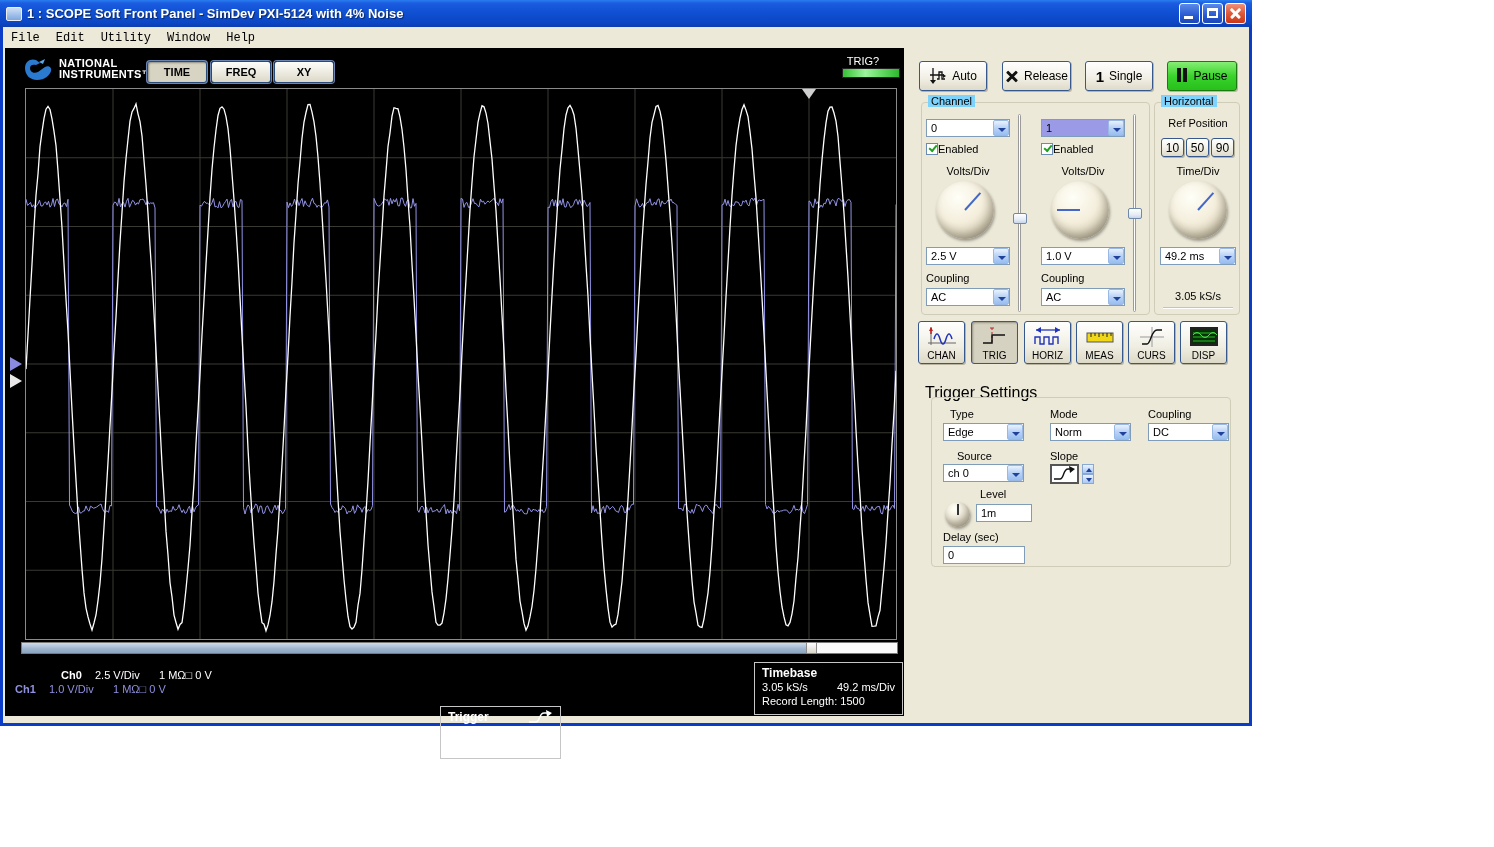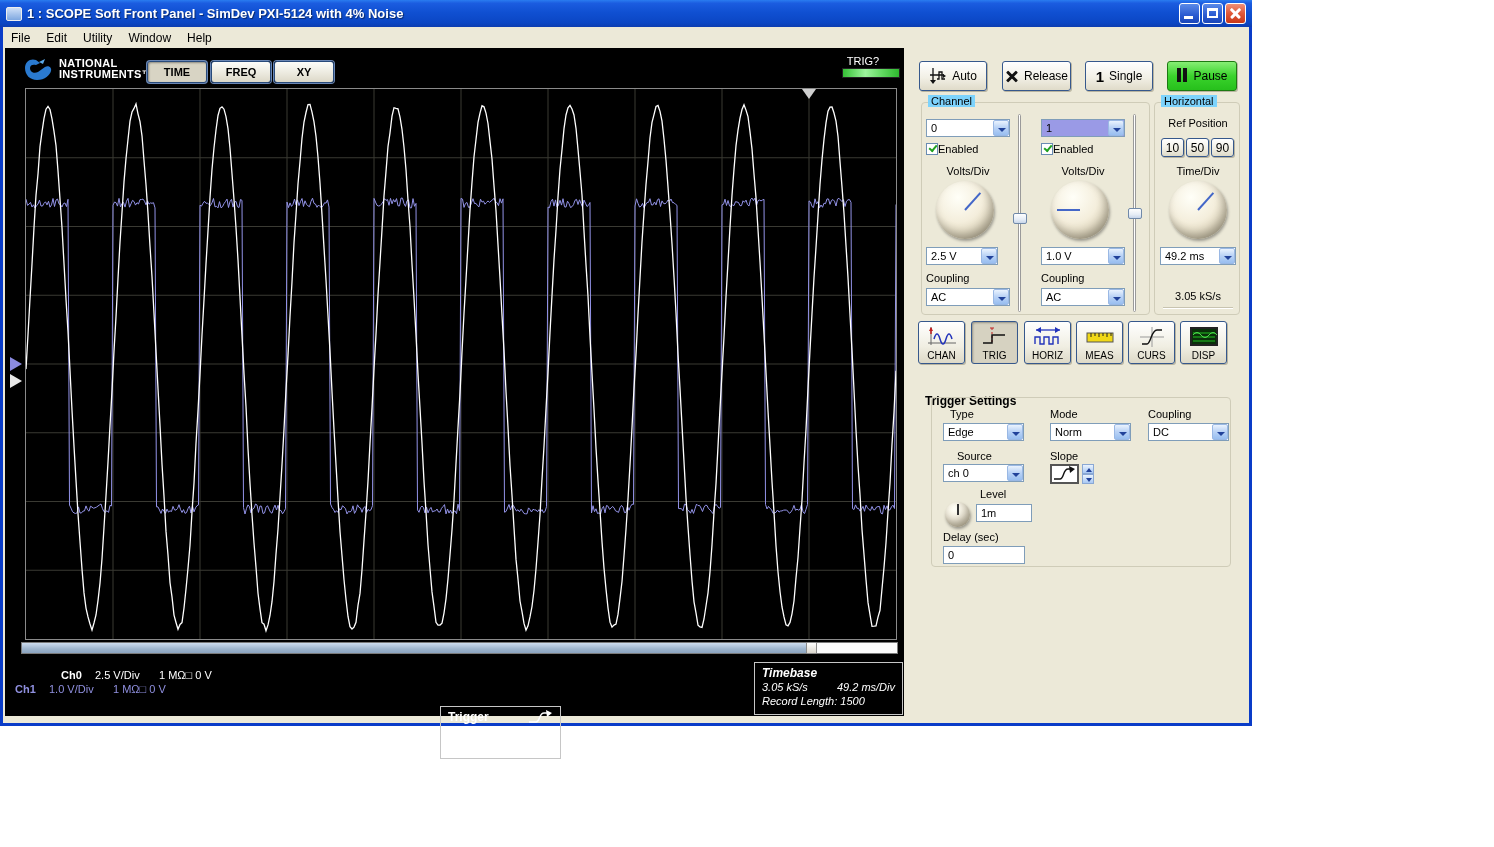--- a/index.html
+++ b/index.html
@@ -15,21 +15,21 @@
   .winbtn{width:21px;height:21px;border:1px solid #fff;border-radius:3px;margin-left:2px;position:relative;}
   .winbtn.blue{background:linear-gradient(#5a8ae8,#2a5ad0 60%,#1a46b8);}
   .winbtn.red{background:linear-gradient(#f09078,#e05838 50%,#c83818);}
   #winbtns{position:absolute;right:6px;top:3px;display:flex;}
   .min-glyph{position:absolute;left:4px;bottom:4px;width:9px;height:3px;background:#fff;}
   .max-glyph{position:absolute;left:4px;top:4px;width:11px;height:10px;border:2px solid #fff;border-top-width:3px;}
   .x1,.x2{position:absolute;left:3px;top:8px;width:13px;height:2.5px;background:#fff;border-radius:1px;}
   .x1{transform:rotate(45deg);} .x2{transform:rotate(-45deg);}
 
   #menubar{position:absolute;left:0;top:27px;width:1246px;height:21px;background:#ece9d8;display:flex;align-items:center;font-size:12px;color:#000;}
-  .menu-item{padding:2px 8px;}
+  .menu-item{padding:2px 8px;font-family:Liberation Mono, monospace;}
 
   
   #scope{position:absolute;left:2px;top:48px;width:899px;height:668px;background:#000;color:#fff;}
   #logo{position:absolute;left:18px;top:8px;display:flex;align-items:center;}
   #logo-text{margin-left:6px;line-height:11px;font-size:11px;font-weight:bold;letter-spacing:.3px;}
   .tab{position:absolute;top:13px;width:60px;height:22px;border:1px solid #284a7a;border-radius:3px;background:linear-gradient(#fdfdfa,#eceadf 55%,#dcd8c8);color:#000;font-size:11px;font-weight:bold;display:flex;align-items:center;justify-content:center;box-shadow:0 0 0 1px #6a86b4;}
   .tab.active{background:#d8d4c4;box-shadow:inset 1px 1px 2px rgba(0,0,0,.35),0 0 0 1px #6a86b4;}
   #trig-label{position:absolute;left:828px;top:7px;width:60px;text-align:center;font-size:11px;}
   #trig-led{position:absolute;left:837px;top:20px;width:58px;height:10px;border:1px solid #222;background:linear-gradient(90deg,#35c035,#9df59d 40%,#61d961 70%,#2eb82e);}
 
@@ -41,21 +41,21 @@
 
   #hslider{position:absolute;left:16px;top:594px;width:877px;height:12px;background:#fafafa;border:1px solid #7a7a7a;}
   #hslider-fill{position:absolute;left:0;top:0;bottom:0;width:786px;background:linear-gradient(#cddcee,#9db4cc 60%,#8ba4c0);}
   #hslider-thumb{position:absolute;left:784px;top:-1px;width:11px;height:12px;background:linear-gradient(#fefefe,#dad6cc);border:1px solid #8a8a8a;border-radius:1px;}
 
   #status{position:absolute;left:10px;top:620px;font-size:11px;line-height:14px;}
   .st-name{display:inline-block;width:34px;font-weight:bold;}
   .st-volts{display:inline-block;width:64px;}
   .infobox{position:absolute;top:614px;height:53px;border:1px solid #c6c6c6;font-size:11px;padding:3px 7px;line-height:14px;}
   #trigbox{left:435px;width:121px;margin-top:44px;}
-  #timebox{left:749px;width:149px;font-style:italic;}
+  #timebox{left:749px;width:149px;}
   .infobox .bx-title{font-weight:bold;font-size:12px;}
   .row-split{display:flex;justify-content:space-between;}
 
   
   #ctrl{position:absolute;left:901px;top:48px;width:345px;height:675px;background:#ece9d8;font-size:11px;color:#000;}
   .xpbtn{border:1px solid #36588c;border-radius:3px;background:linear-gradient(#ffffff,#f2f0e6 55%,#dfdbc9);display:flex;align-items:center;justify-content:center;gap:5px;font-size:12px;box-shadow:1px 1px 0 #b8b4a0;}
   .actbtn{position:absolute;top:13px;height:30px;}
   #btn-pause{background:linear-gradient(#86ee74,#3ad32c 50%,#27c01c);border-color:#1d7a12;}
   .pbar{display:inline-block;width:4px;height:14px;background:#111;margin:0 1px;}
   .xicon{position:relative;width:14px;height:14px;}
@@ -76,21 +76,21 @@
   .knob{position:absolute;border-radius:50%;background:radial-gradient(circle at 38% 28%,#fffff8,#f4eedc 45%,#ddd4ba 72%,#a99f84);box-shadow:inset -3px -5px 9px rgba(0,0,0,.28),1px 2px 3px rgba(0,0,0,.35);}
   .knob .ptr{position:absolute;left:50%;top:50%;width:40%;height:2px;margin-top:-1px;background:#4467c8;transform-origin:0 50%;}
   .vslider{position:absolute;width:14px;}
   .vtrack{position:absolute;left:5px;top:2px;bottom:2px;width:3px;background:#fff;border:1px solid #9a9a9a;border-radius:2px;}
   .vthumb{position:absolute;left:0;width:14px;height:11px;background:linear-gradient(#fefefe,#e6edf6 60%,#c8d6ea);border:1px solid #7089a9;border-radius:2px;}
   .lbl-c{position:absolute;text-align:center;}
   .refbtn{position:absolute;width:23px;height:19px;top:35px;}
   .modetab{position:absolute;top:273px;width:47px;height:43px;border:1px solid #36588c;border-radius:3px;background:linear-gradient(#ffffff,#f0eee2 60%,#ddd9c7);display:flex;flex-direction:column;align-items:center;justify-content:flex-end;padding-bottom:2px;font-size:10px;box-shadow:1px 1px 0 #b8b4a0;}
   .modetab.active{background:#d6d2c1;box-shadow:inset 1px 1px 2px rgba(0,0,0,.3);}
   .modetab svg{margin-bottom:1px;}
-  #trig-settings-title{position:absolute;left:21px;top:346px;font-weight:bold;font-size:12px;}
+  #trig-settings-title{position:absolute;left:21px;top:336px;font-weight:normal;font-size:16px;}
   .field{position:absolute;height:18px;background:#fff;border:1px solid #7f9db9;font-size:11px;padding:2px 4px;}
   .slope-box{position:absolute;width:29px;height:20px;background:#fff;border:2px solid #555;}
   .spinner{position:absolute;width:12px;height:20px;}
   .spin{position:absolute;left:0;width:12px;height:10px;background:linear-gradient(#eaf3fe,#a8c8f4);border:1px solid #8aa8d4;}
   .spin.up{top:0;} .spin.dn{top:10px;}
   .spin::after{content:"";position:absolute;left:3px;border-left:3px solid transparent;border-right:3px solid transparent;}
   .spin.up::after{top:3px;border-bottom:4px solid #21429a;}
   .spin.dn::after{top:3px;border-top:4px solid #21429a;}
 </style>
 </head>
@@ -243,21 +243,21 @@
           <div class="vthumb" style="top:101px;"></div>
       </div>
       <div class="checkrow" style="left:4px;top:40px;">
         <span class="cb"></span>
         <span>Enabled</span>
       </div>
       <div class="lbl-c" style="left:4px;top:62px;width:84px;">Volts/Div</div>
       <div class="knob" style="left:14px;top:78px;width:58px;height:58px;">
         <div class="ptr" style="transform:rotate(-48deg);"></div>
       </div>
-      <div class="dd" style="left:4px;top:144px;width:72px;">
+      <div class="dd" style="left:4px;top:144px;width:84px;">
         <div class="txt">2.5 V</div>
         <div class="btn"></div>
       </div>
       <div class="abs" style="left:4px;top:169px;">Coupling</div>
       <div class="dd" style="left:4px;top:185px;width:84px;">
         <div class="txt">AC</div>
         <div class="btn"></div>
       </div>
 
       <div class="dd hl" style="left:119px;top:16px;width:84px;">

